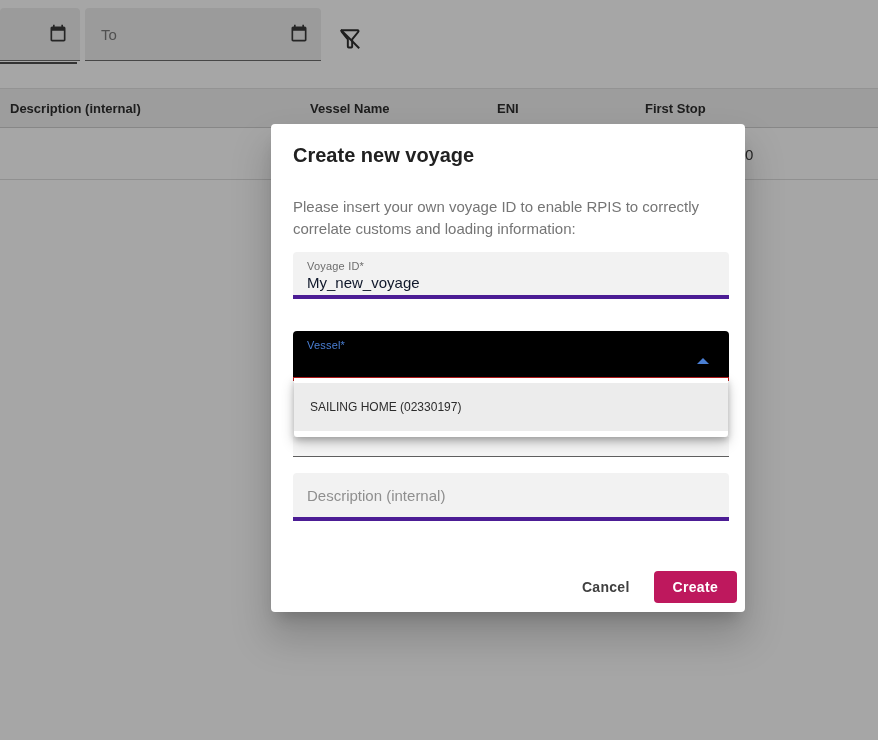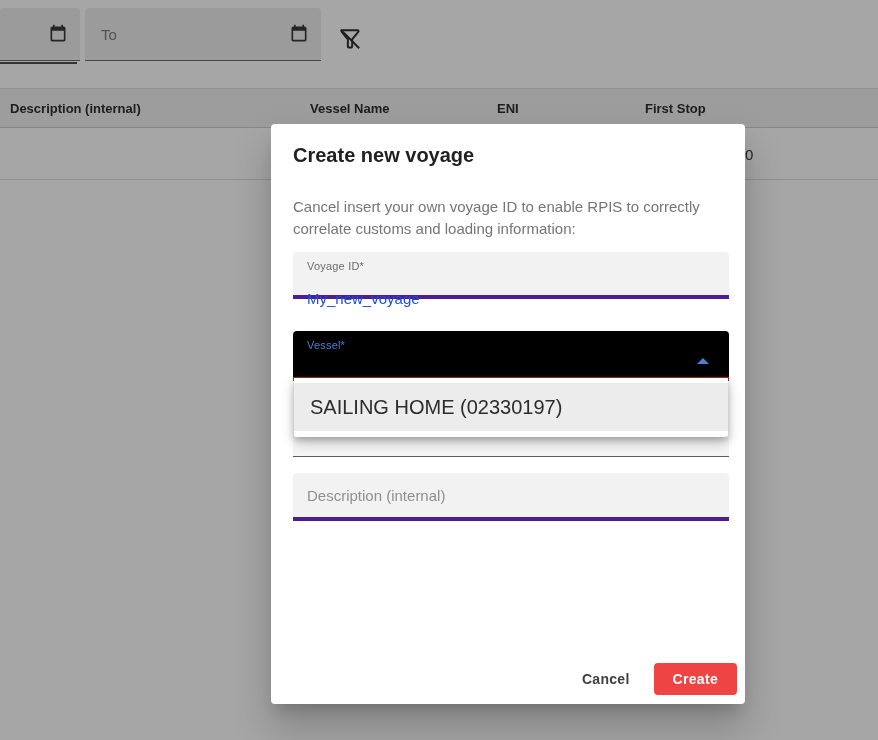--- a/index.html
+++ b/index.html
@@ -68,21 +68,21 @@
   
   .backdrop {
     position: absolute; inset: 0;
     background: rgba(0,0,0,0.35);
     z-index: 5;
   }
 
   
   .dialog {
     position: absolute; left: 271px; top: 124px;
-    width: 474px; height: 580px;
+    width: 474px; height: 488px;
     background: #ffffff; border-radius: 4px;
     box-shadow: 0 11px 15px -7px rgba(0,0,0,.2), 0 24px 38px 3px rgba(0,0,0,.18);
     z-index: 10;
   }
   .dialog-title {
     position: absolute; left: 22px; top: 20px;
     font-size: 20px; font-weight: 700; color: #212121;
   }
   .dialog-desc {
     position: absolute; left: 22px; top: 72px; width: 432px;
@@ -94,23 +94,23 @@
     background: #f2f2f2;
     border-bottom: 4px solid #4c1d95;
     border-radius: 4px 4px 0 0;
   }
   .ffield .flabel {
     position: absolute; left: 14px; top: 8px;
     font-size: 11px; color: #6d6d6d; letter-spacing: .2px;
   }
   .f-voyage { top: 128px; height: 47px; }
   .f-voyage input {
-    position: absolute; left: 14px; top: 38px; width: 400px;
+    position: absolute; left: 14px; top: 22px; width: 400px;
     background: transparent; border: none; outline: none;
-    font-family: inherit; font-size: 15px; color: #1d4ed8;
+    font-family: inherit; font-size: 15px; color: #0f172a;
   }
 
   .f-vessel { top: 207px; height: 50px; background: #000000; border-bottom: 4px solid #b91c1c; }
   .f-vessel .flabel { color: #4a7fd4; }
   .caret-up {
     position: absolute; right: 20px; top: 27px;
     width: 0; height: 0;
     border-left: 6px solid transparent;
     border-right: 6px solid transparent;
     border-bottom: 6px solid #4a7fd4;
@@ -126,21 +126,21 @@
     position: absolute; left: 23px; top: 254px; width: 434px;
     background: #ffffff; border-radius: 0 0 3px 3px;
     box-shadow: 0 3px 6px rgba(0,0,0,.22), 0 6px 14px rgba(0,0,0,.2);
     padding: 5px 0 6px 0;
     z-index: 3;
   }
   .menu-item {
     height: 48px; display: flex; align-items: center;
     padding-left: 16px;
     background: #ececec;
-    font-size: 20px; color: #2c2c2c;
+    font-size: 12px; color: #2c2c2c;
     cursor: pointer;
   }
 
   .f-descr { top: 349px; height: 48px; }
   .f-descr input {
     position: absolute; left: 14px; top: 0; height: 100%; width: 400px;
     background: transparent; border: none; outline: none;
     font-family: inherit; font-size: 15px; color: #3d3d3d;
   }
   .f-descr input::placeholder { color: #8f8f8f; opacity: 1; }
@@ -148,21 +148,21 @@
   .dialog-actions {
     position: absolute; right: 8px; bottom: 9px;
     display: flex; align-items: center; gap: 12px;
   }
   .btn {
     border: none; border-radius: 4px; font-family: inherit;
     font-size: 14px; font-weight: 700; letter-spacing: .3px;
     cursor: pointer;
   }
   .btn-cancel { background: transparent; color: #404040; padding: 8px 12px; }
-  .btn-create { background: #ef4444; color: #ffffff; padding: 8px 19px; }
+  .btn-create { background: #be185d; color: #ffffff; padding: 8px 19px; }
 </style>
 </head>
 <body>
 
 <div class="page">
 
   <div class="date-field field-from">
     <span class="cal-icon">
       <svg viewBox="0 0 24 24" fill="currentColor">
           <path d="M19 3h-1V1h-2v2H8V1H6v2H5c-1.1 0-2 .9-2 2v14c0 1.1.9 2 2 2h14c1.1 0 2-.9 2-2V5c0-1.1-.9-2-2-2zm0 16H5V8h14v11z"></path>
@@ -198,21 +198,21 @@
     <span class="row-fragment">0</span>
   </div>
 </div>
 
 <div class="backdrop"></div>
 
 <div class="dialog">
 
   <div class="dialog-title">Create new voyage</div>
 
-  <div class="dialog-desc">Cancel insert your own voyage ID to enable RPIS to correctly correlate customs and loading information:</div>
+  <div class="dialog-desc">Please insert your own voyage ID to enable RPIS to correctly correlate customs and loading information:</div>
 
   <div class="ffield f-voyage">
     <span class="flabel">Voyage ID*</span>
     <input type="text" value="My_new_voyage" style="">
   </div>
 
   <div class="ffield f-vessel">
     <span class="flabel">Vessel*</span>
     <span class="caret-up"></span>
   </div>

